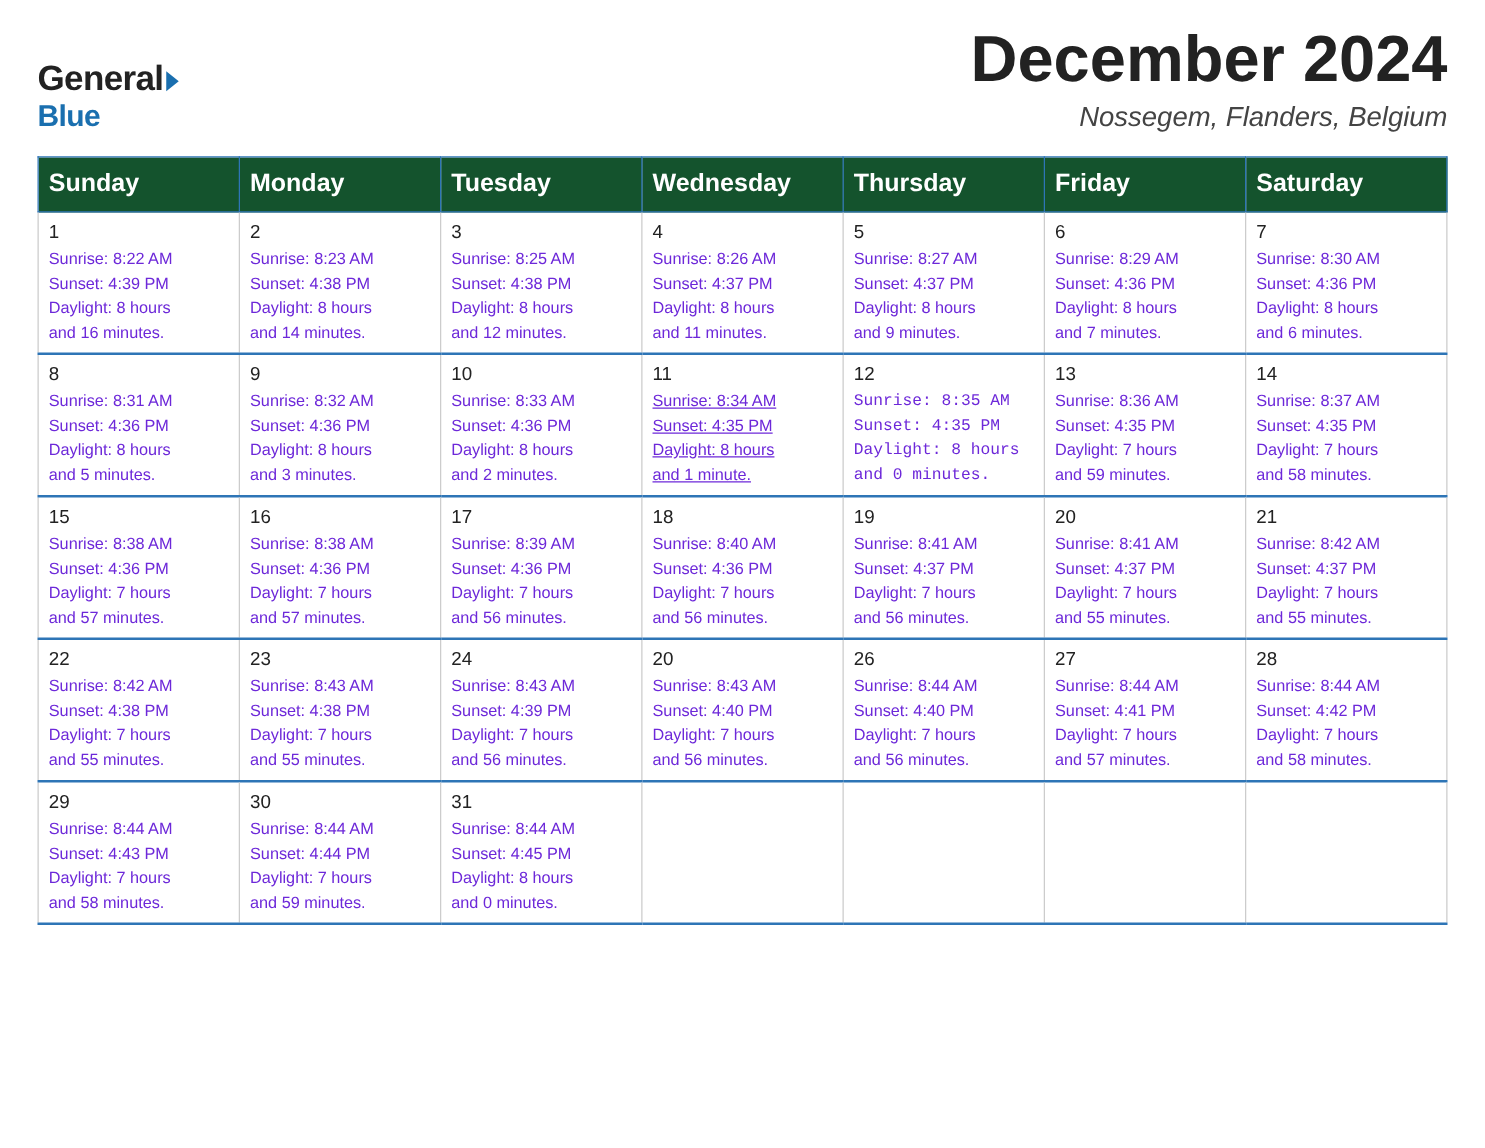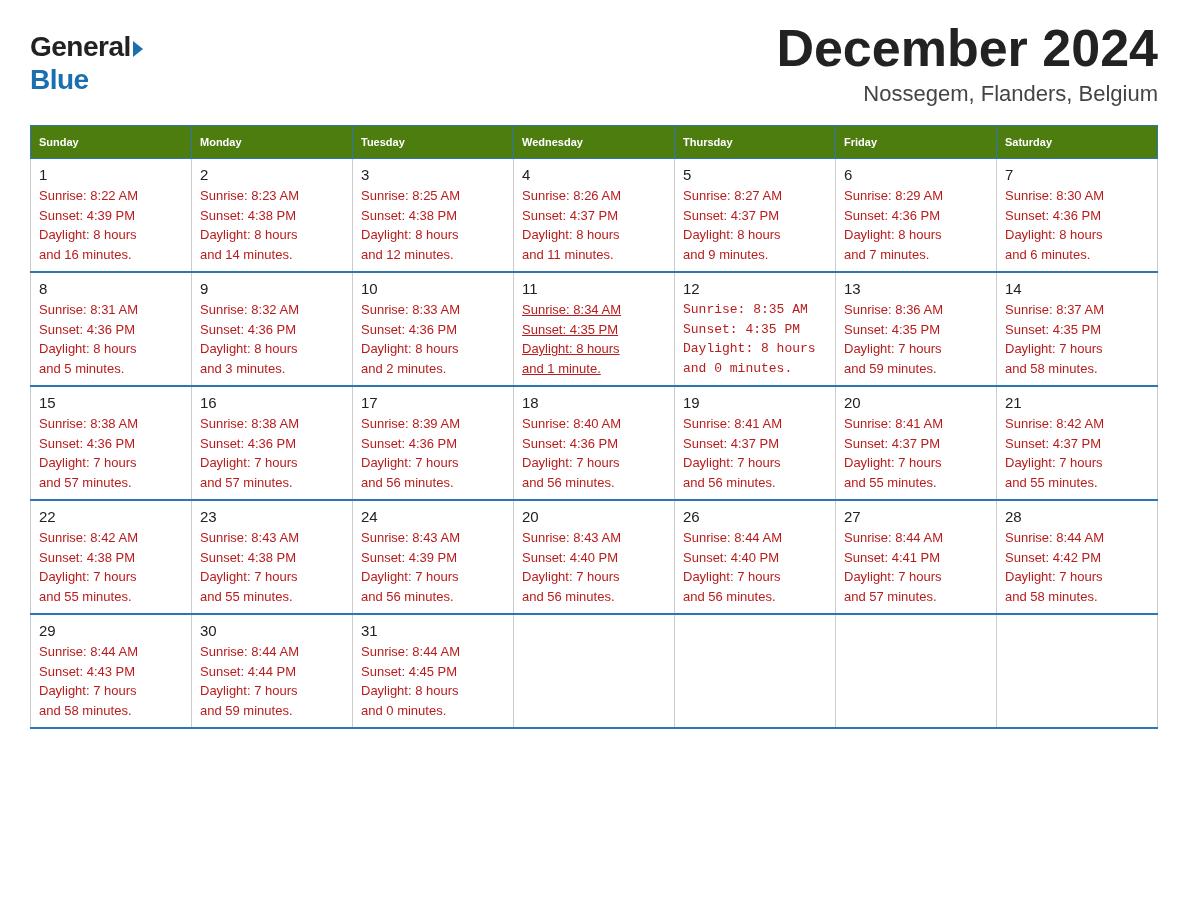--- a/index.html
+++ b/index.html
@@ -6,21 +6,21 @@
     body {
       background: #fff;
       font-family: Arial, sans-serif;
       width: 1188px;
       min-height: 918px;
       padding: 20px 30px;
     }
     .header {
       display: flex;
       justify-content: space-between;
-      align-items: center;
+      align-items: flex-end;
       margin-bottom: 18px;
     }
     .logo {
       display: flex;
       flex-direction: column;
       align-items: flex-start;
     }
     .title-block {
       text-align: right;
       margin-left: 44px;
@@ -28,30 +28,31 @@
     .month-title {
       font-size: 52px;
       font-weight: bold;
       color: #222;
       line-height: 1.1;
     }
     .location {
       font-size: 22px;
       color: #444;
       margin-top: 4px;
+      font-style: italic;
     }
     table {
       width: 100%;
       border-collapse: collapse;
       table-layout: fixed;
     }
     th {
-      background-color: #4d7c0f;
+      background-color: #14532d;
       color: #fff;
-      font-size: 11px;
+      font-size: 20px;
       font-weight: bold;
       padding: 10px 8px;
       text-align: left;
       border: 1px solid #2e75b6;
     }
     td {
       vertical-align: top;
       border: 1px solid #ccc;
       padding: 7px 8px;
       font-size: 13px;
@@ -65,21 +66,21 @@
     .day-num {
       font-size: 15px;
       font-weight: normal;
       color: #222;
       display: block;
       margin-bottom: 3px;
     }
     .day-info {
       font-size: 13px;
       line-height: 1.5;
-      color: #b91c1c;
+      color: #6d28d9;
     }
     tr:last-child td {
       border-bottom: 2px solid #2e75b6;
       height: 110px;
     }
     .logo-text-block {
       line-height: 1.15;
     }
     .logo-line1 {
       font-size: 28px;
@@ -91,21 +92,21 @@
       display: inline-block;
       width: 0;
       height: 0;
       border-left: 10px solid #1a6faf;
       border-top: 8px solid transparent;
       border-bottom: 8px solid transparent;
       vertical-align: middle;
       margin-left: 2px;
     }
     .logo-line2 {
-      font-size: 28px;
+      font-size: 24px;
       font-weight: 900;
       color: #1a6faf;
       letter-spacing: -0.5px;
     }
     .empty-cell {
       background: #fff;
     }
   </style>
 </head>
 <body>

